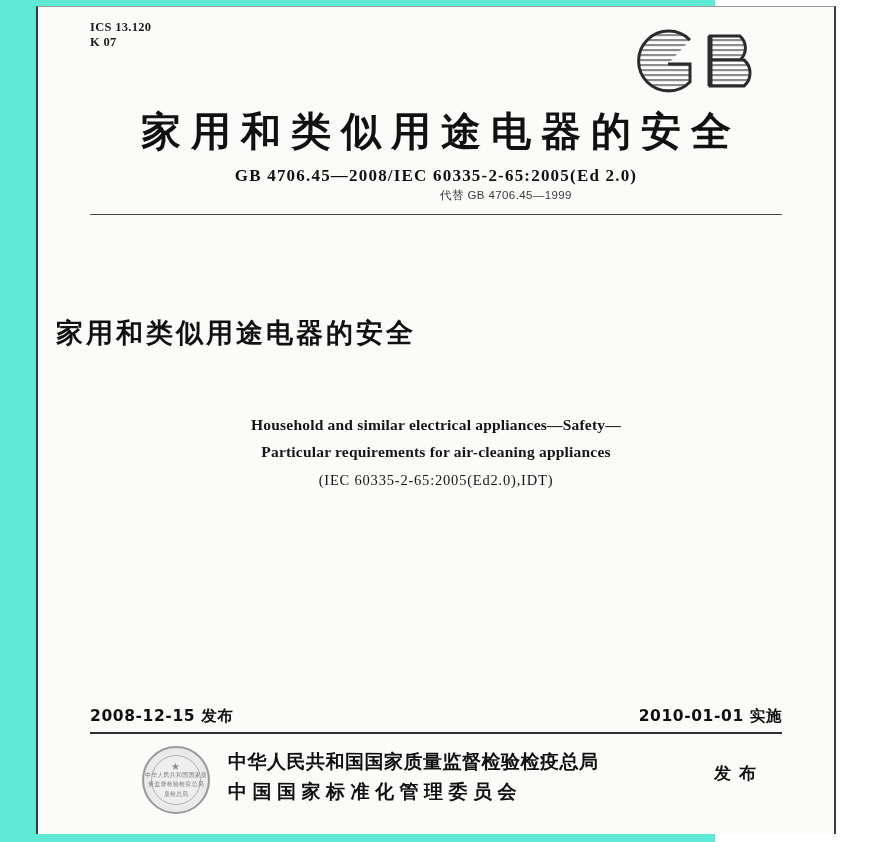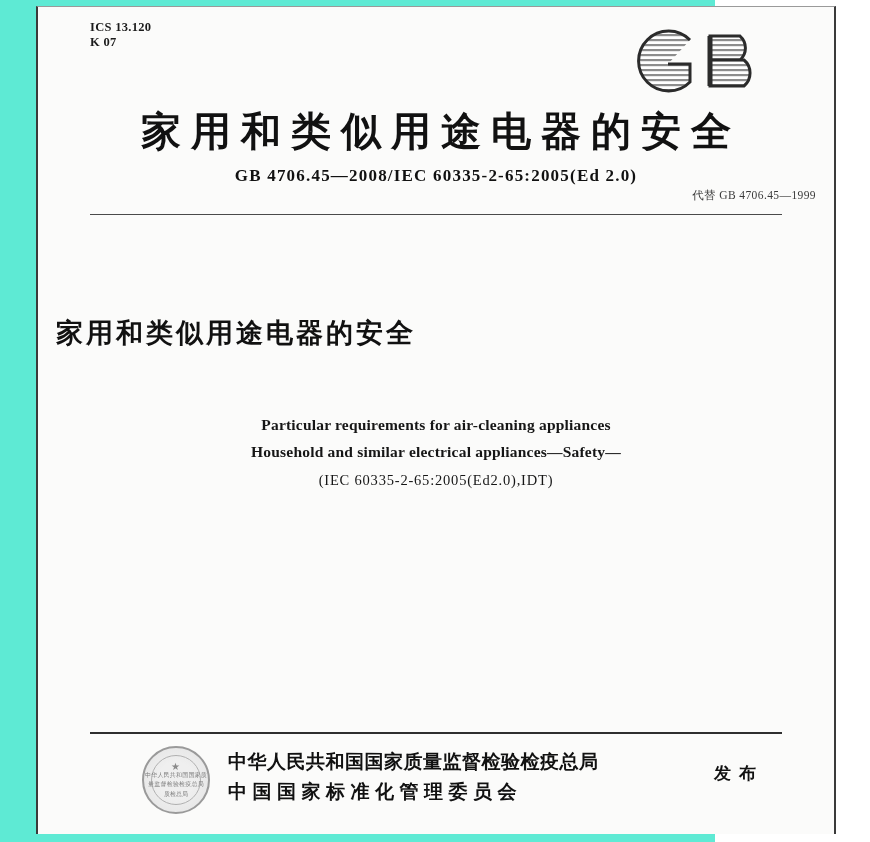--- a/index.html
+++ b/index.html
@@ -91,22 +91,22 @@
     font-weight: bold;
     font-size: 17px;
     letter-spacing: 1.2px;
     color: #111;
   }
   .replaces {
     position: absolute;
     left: 0;
     top: 182px;
     width: 760px;
-    text-align: right;
-    font-family: Liberation Serif, serif;
+    text-align: center;
+    font-family: Liberation Sans, sans-serif;
     font-size: 11.5px;
     letter-spacing: 0.4px;
     color: #3a3a3a;
     padding-left: 140px;
     box-sizing: border-box;
   }
 
   .rule-top {
     position: absolute;
     left: 34px;
@@ -297,26 +297,30 @@
     <div class="std-number">GB 4706.45—2008/IEC 60335-2-65:2005(Ed 2.0)</div>
     <div class="replaces">代替 GB 4706.45—1999</div>
 
     <div class="rule-top"></div>
 
     <div class="cn-title">
       <div>家用和类似用途电器的安全</div>
     </div>
 
     <div class="en-title">
+      <div>Household and similar electrical appliances—Safety—</div>
       <div>Particular requirements for air-cleaning appliances</div>
-      <div>Household and similar electrical appliances—Safety—</div>
     </div>
 
     <div class="idt-line">(IEC 60335-2-65:2005(Ed2.0),IDT)</div>
 
+    <div class="dates">
+      <span>2008-12-15 发布</span>
+      <span>2010-01-01 实施</span>
+    </div>
     <div class="rule-bottom"></div>
 
     <div class="issuer">
       <div class="seal">
         <div class="seal-inner"></div>
         <div class="seal-star">★</div>
         <div class="seal-txt">中华人民共和国国家质量监督检验检疫总局</div>
         <div class="seal-txt2">质检总局</div>
       </div>
       <div class="issuer-names">

